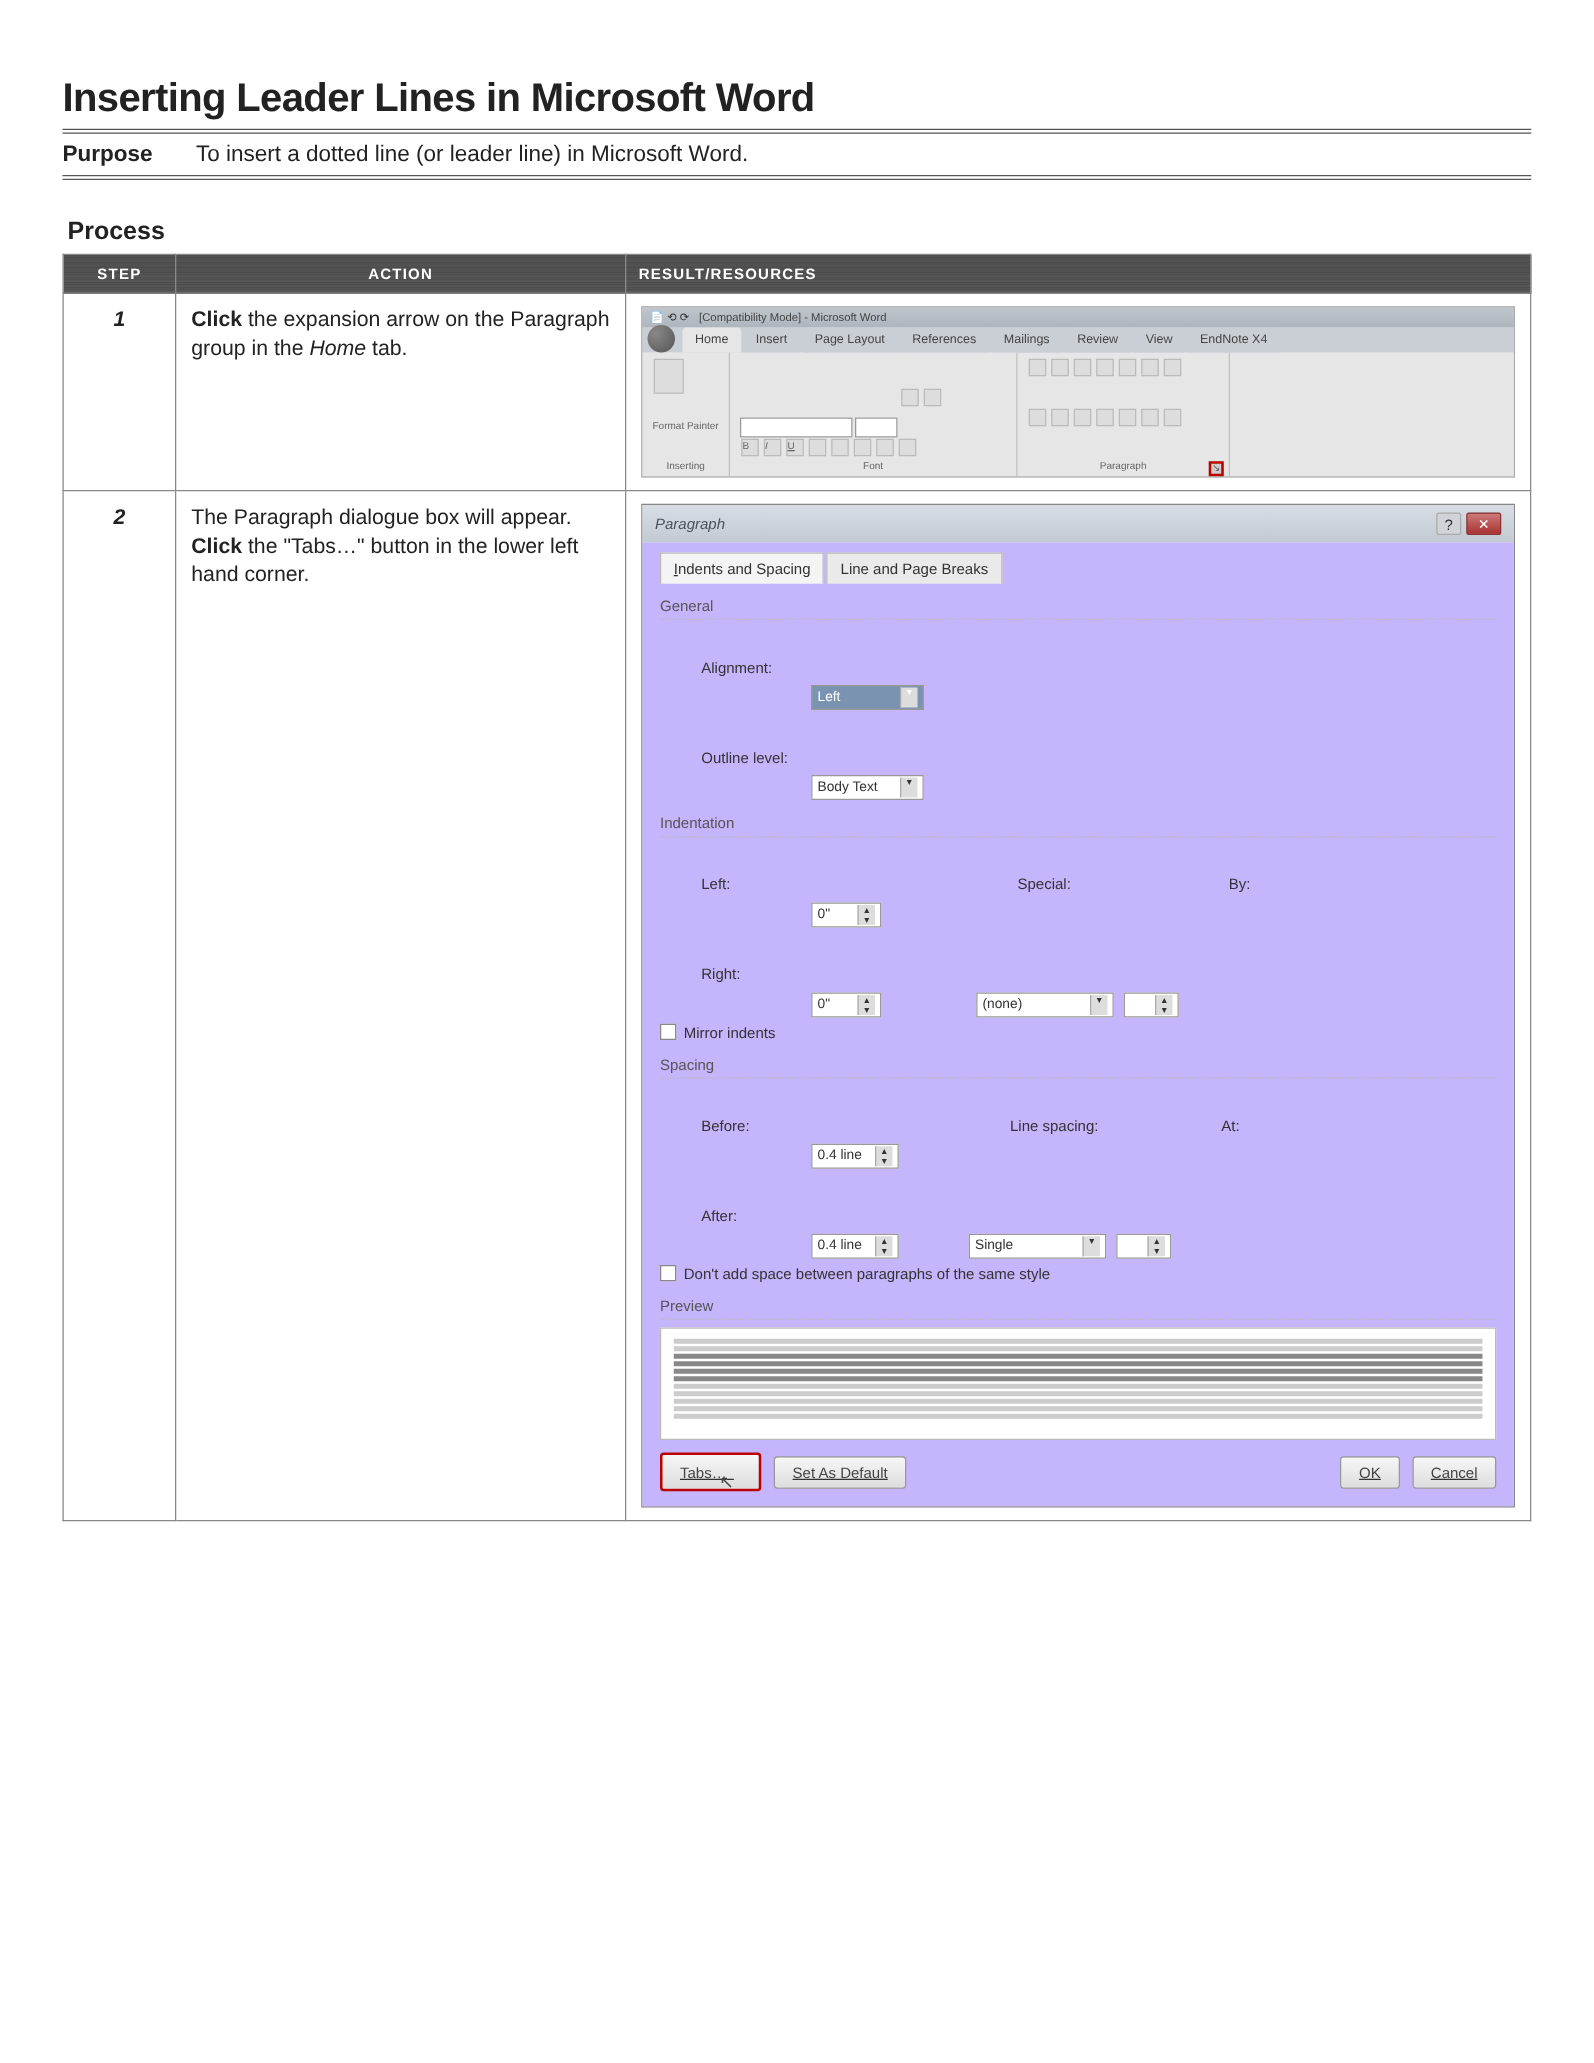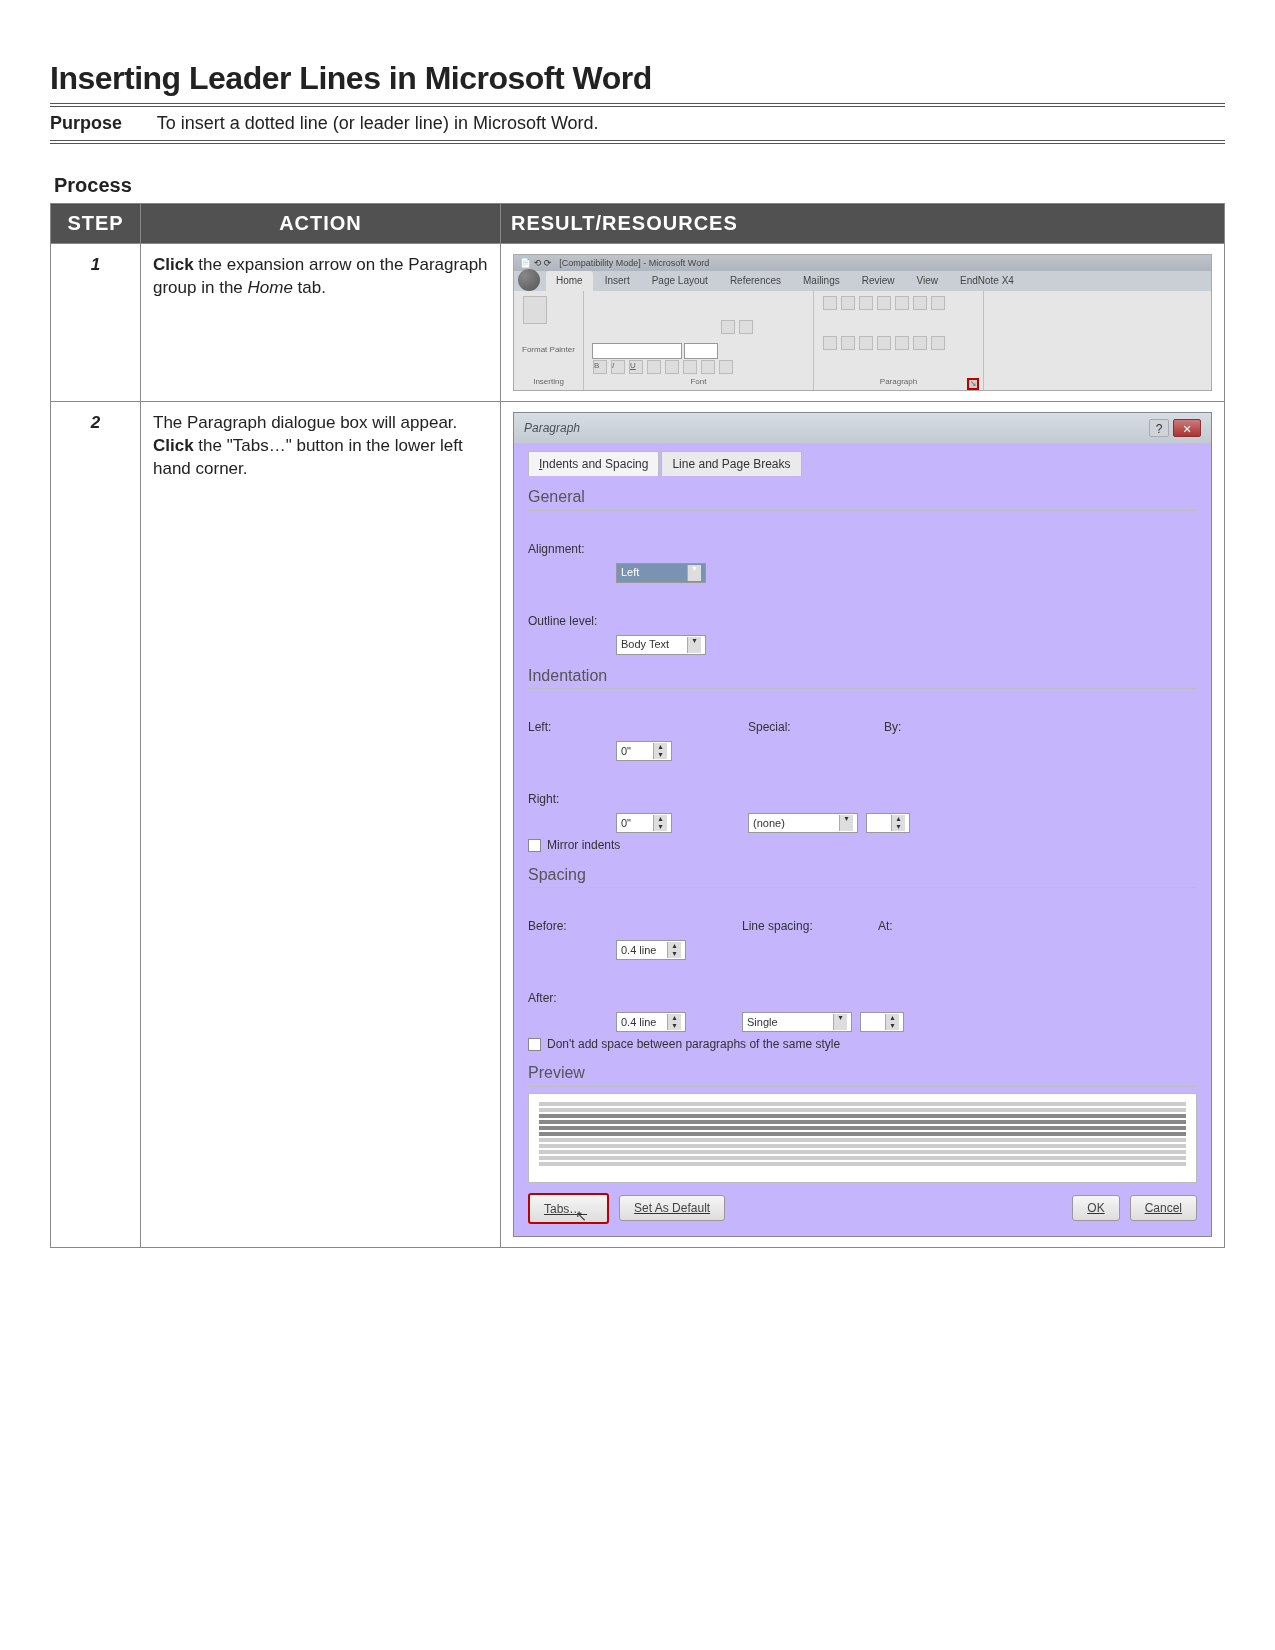--- a/index.html
+++ b/index.html
@@ -34,21 +34,21 @@
   table.process {
     width: 100%;
     border-collapse: collapse;
   }
   table.process th {
     background: #4a4a4a;
     background-image: repeating-linear-gradient(0deg, #4a4a4a, #4a4a4a 1px, #585858 1px, #585858 2px);
     color: #fff;
     text-align: left;
     padding: 8px 10px;
-    font-size: 20px;
+    font-size: 12px;
     letter-spacing: 1px;
     border: 1px solid #888;
   }
   table.process th.step-col { width: 90px; text-align: center; }
   table.process th.action-col { width: 360px; text-align: center; }
   table.process td {
     border: 1px solid #888;
     padding: 10px 12px;
     vertical-align: top;
     font-size: 17px;
@@ -188,34 +188,34 @@
   .dlg-tabs { display: flex; gap: 2px; margin-bottom: 6px; }
   .dlg-tab {
     padding: 4px 10px;
     font-size: 12px;
     border: 1px solid #bbb;
     background: #eaeaea;
     border-bottom: none;
   }
   .dlg-tab.active { background: #f4f4f4; }
   .fieldset-label {
-    font-size: 16px;
+    font-size: 12px;
     color: #555;
     margin: 10px 0 4px 0;
     border-bottom: 1px dotted #bbb;
     padding-bottom: 2px;
   }
   .form-row {
     display: flex;
     align-items: center;
     gap: 8px;
     margin: 4px 0;
     font-size: 12px;
   }
-  .form-row label { width: 80px; }
+  .form-row label { width: 80px; margin-left: 33px; }
   .combo, .spinner, .txt {
     border: 1px solid #999;
     background: #fff;
     height: 20px;
     font-size: 11px;
     padding: 1px 4px;
     display: inline-flex;
     align-items: center;
     justify-content: space-between;
     gap: 4px;

